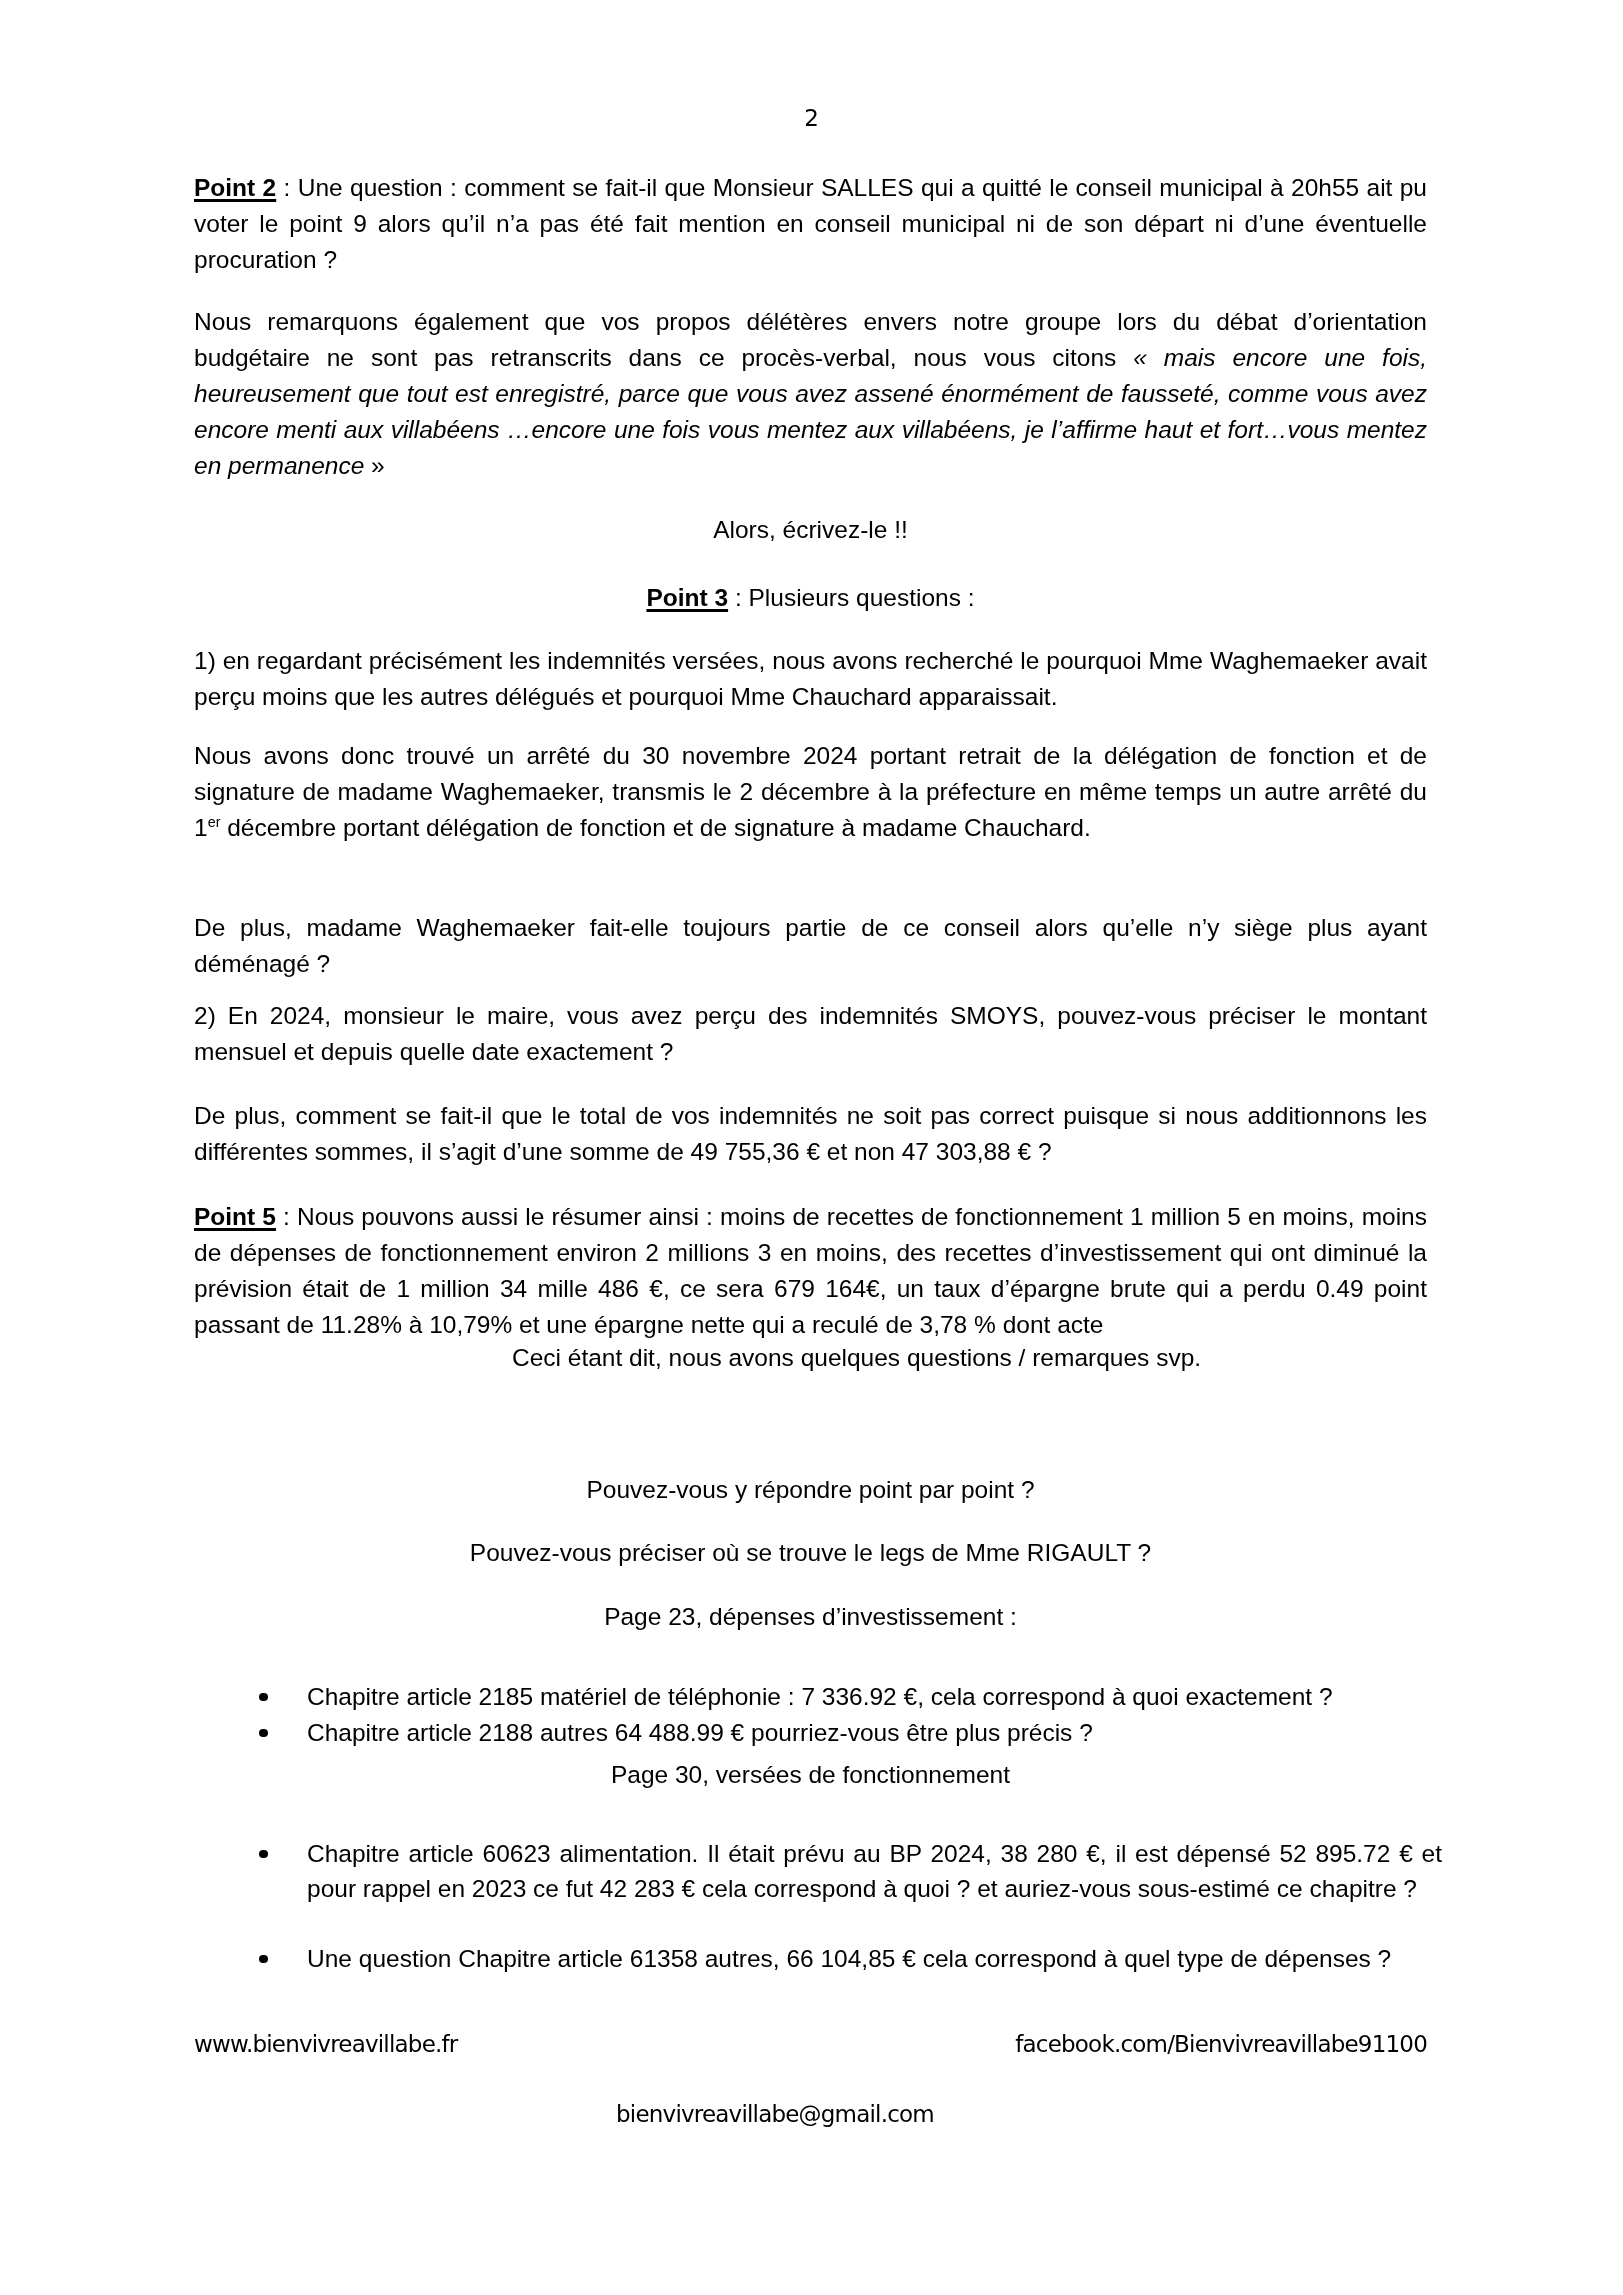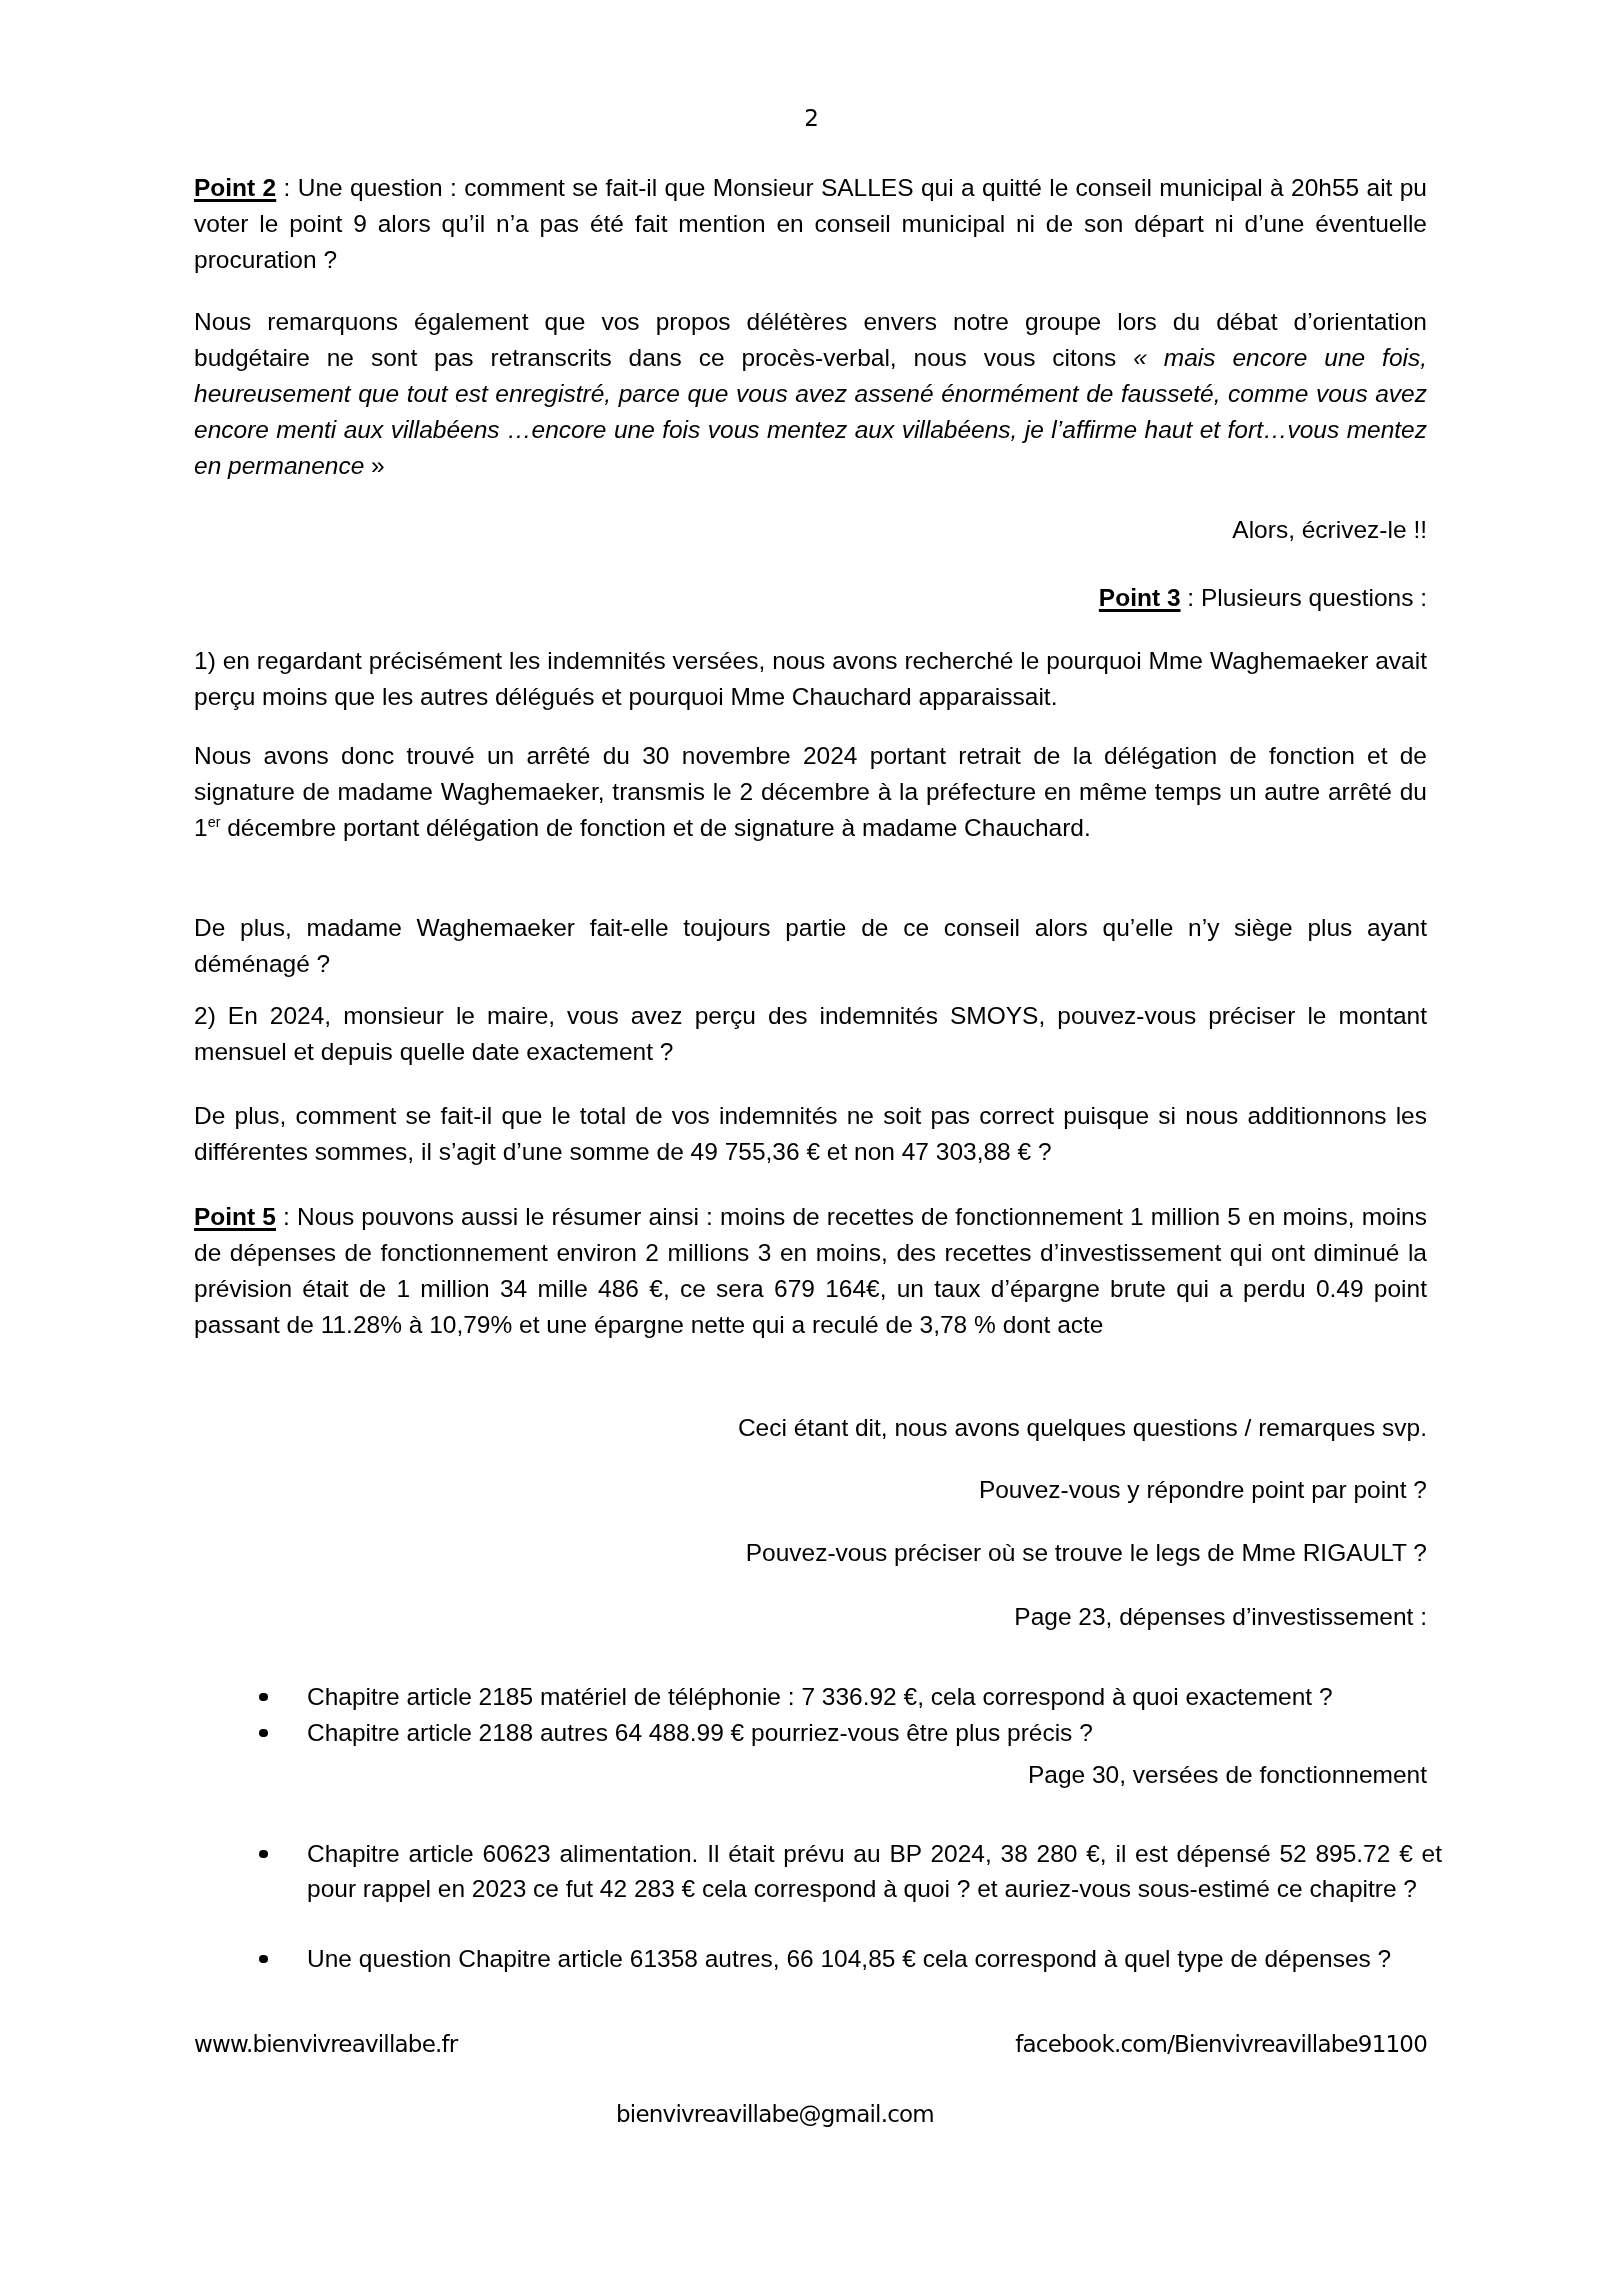--- a/index.html
+++ b/index.html
@@ -7,21 +7,21 @@
     .page { position: absolute; left: 0; top: 0; width: 1623px; height: 2295px; background: #fff; }
     .pageno {
       position: absolute; left: 0; width: 1623px; top: 100px; text-align: center;
       font-family: "DejaVu Sans", sans-serif; font-size: 23px; line-height: 37px;
     }
     .p {
       position: absolute; left: 194px; width: 1233px;
       font-family: "Liberation Sans", sans-serif; font-size: 24.5px; line-height: 36px;
       text-align: justify; margin: 0;
     }
-    .p.left { text-align: right; }
+    .p.left { text-align: center; }
     .lbl { font-weight: bold; text-decoration: underline; text-decoration-thickness: 2.5px; text-underline-offset: 3.4px; }
     .it { font-style: italic; }
     sup { font-size: 14.4px; line-height: 0; vertical-align: 9.3px; }
     .bul {
       position: absolute; left: 293px; width: 1135px;
       font-family: "Liberation Sans", sans-serif; font-size: 24.5px; line-height: 35px;
       text-align: justify; margin: 14px;
     }
     .bul .dot {
       position: absolute; left: -48px; top: 13.5px; width: 8.5px; height: 8.5px; border-radius: 50%; background: #000;
@@ -51,21 +51,21 @@
 
 
   <p class="p" style="top:910px;">De plus, madame Waghemaeker fait-elle toujours partie de ce conseil alors qu’elle n’y siège plus ayant déménagé ?</p>
 
   <p class="p" style="top:998px;">2) En 2024, monsieur le maire, vous avez perçu des indemnités SMOYS, pouvez-vous préciser le montant mensuel et depuis quelle date exactement ?</p>
 
   <p class="p" style="top:1098px;">De plus, comment se fait-il que le total de vos indemnités ne soit pas correct puisque si nous additionnons les différentes sommes, il s’agit d’une somme de 49 755,36 € et non 47 303,88 € ?</p>
 
   <p class="p" style="top:1199px;"><span class="lbl">Point 5</span><span> : Nous pouvons aussi le résumer ainsi : moins de recettes de fonctionnement 1 million 5 en moins, moins de dépenses de fonctionnement environ 2 millions 3 en moins, des recettes d’investissement qui ont diminué la prévision était de 1 million 34 mille 486 €, ce sera 679 164€, un taux d’épargne brute qui a perdu 0.49 point passant de 11.28% à 10,79% et une épargne nette qui a reculé de 3,78 % dont acte</span></p>
 
-  <p class="p left" style="top:1410px;">Ceci étant dit, nous avons quelques questions / remarques svp.</p>
+  <p class="p left" style="top:1340px;margin-left:46px;">Ceci étant dit, nous avons quelques questions / remarques svp.</p>
   <p class="p left" style="top:1472px;">Pouvez-vous y répondre point par point ?</p>
   <p class="p left" style="top:1535px;">Pouvez-vous préciser où se trouve le legs de Mme RIGAULT ?</p>
   <p class="p left" style="top:1599px;">Page 23, dépenses d’investissement :</p>
 
   <p class="bul" style="top:1665px;"><span class="dot"></span><span>Chapitre article 2185 matériel de téléphonie : 7 336.92 €, cela correspond à quoi exactement ?</span></p>
   <p class="bul" style="top:1701px;"><span class="dot"></span><span>Chapitre article 2188 autres 64 488.99 € pourriez-vous être plus précis ?</span></p>
 
   <p class="p left" style="top:1757px;">Page 30, versées de fonctionnement</p>
 
   <p class="bul" style="top:1822px;"><span class="dot"></span><span>Chapitre article 60623 alimentation. Il était prévu au BP 2024, 38 280 €, il est dépensé 52 895.72 € et pour rappel en 2023 ce fut 42 283 € cela correspond à quoi ? et auriez-vous sous-estimé ce chapitre ?</span></p>

